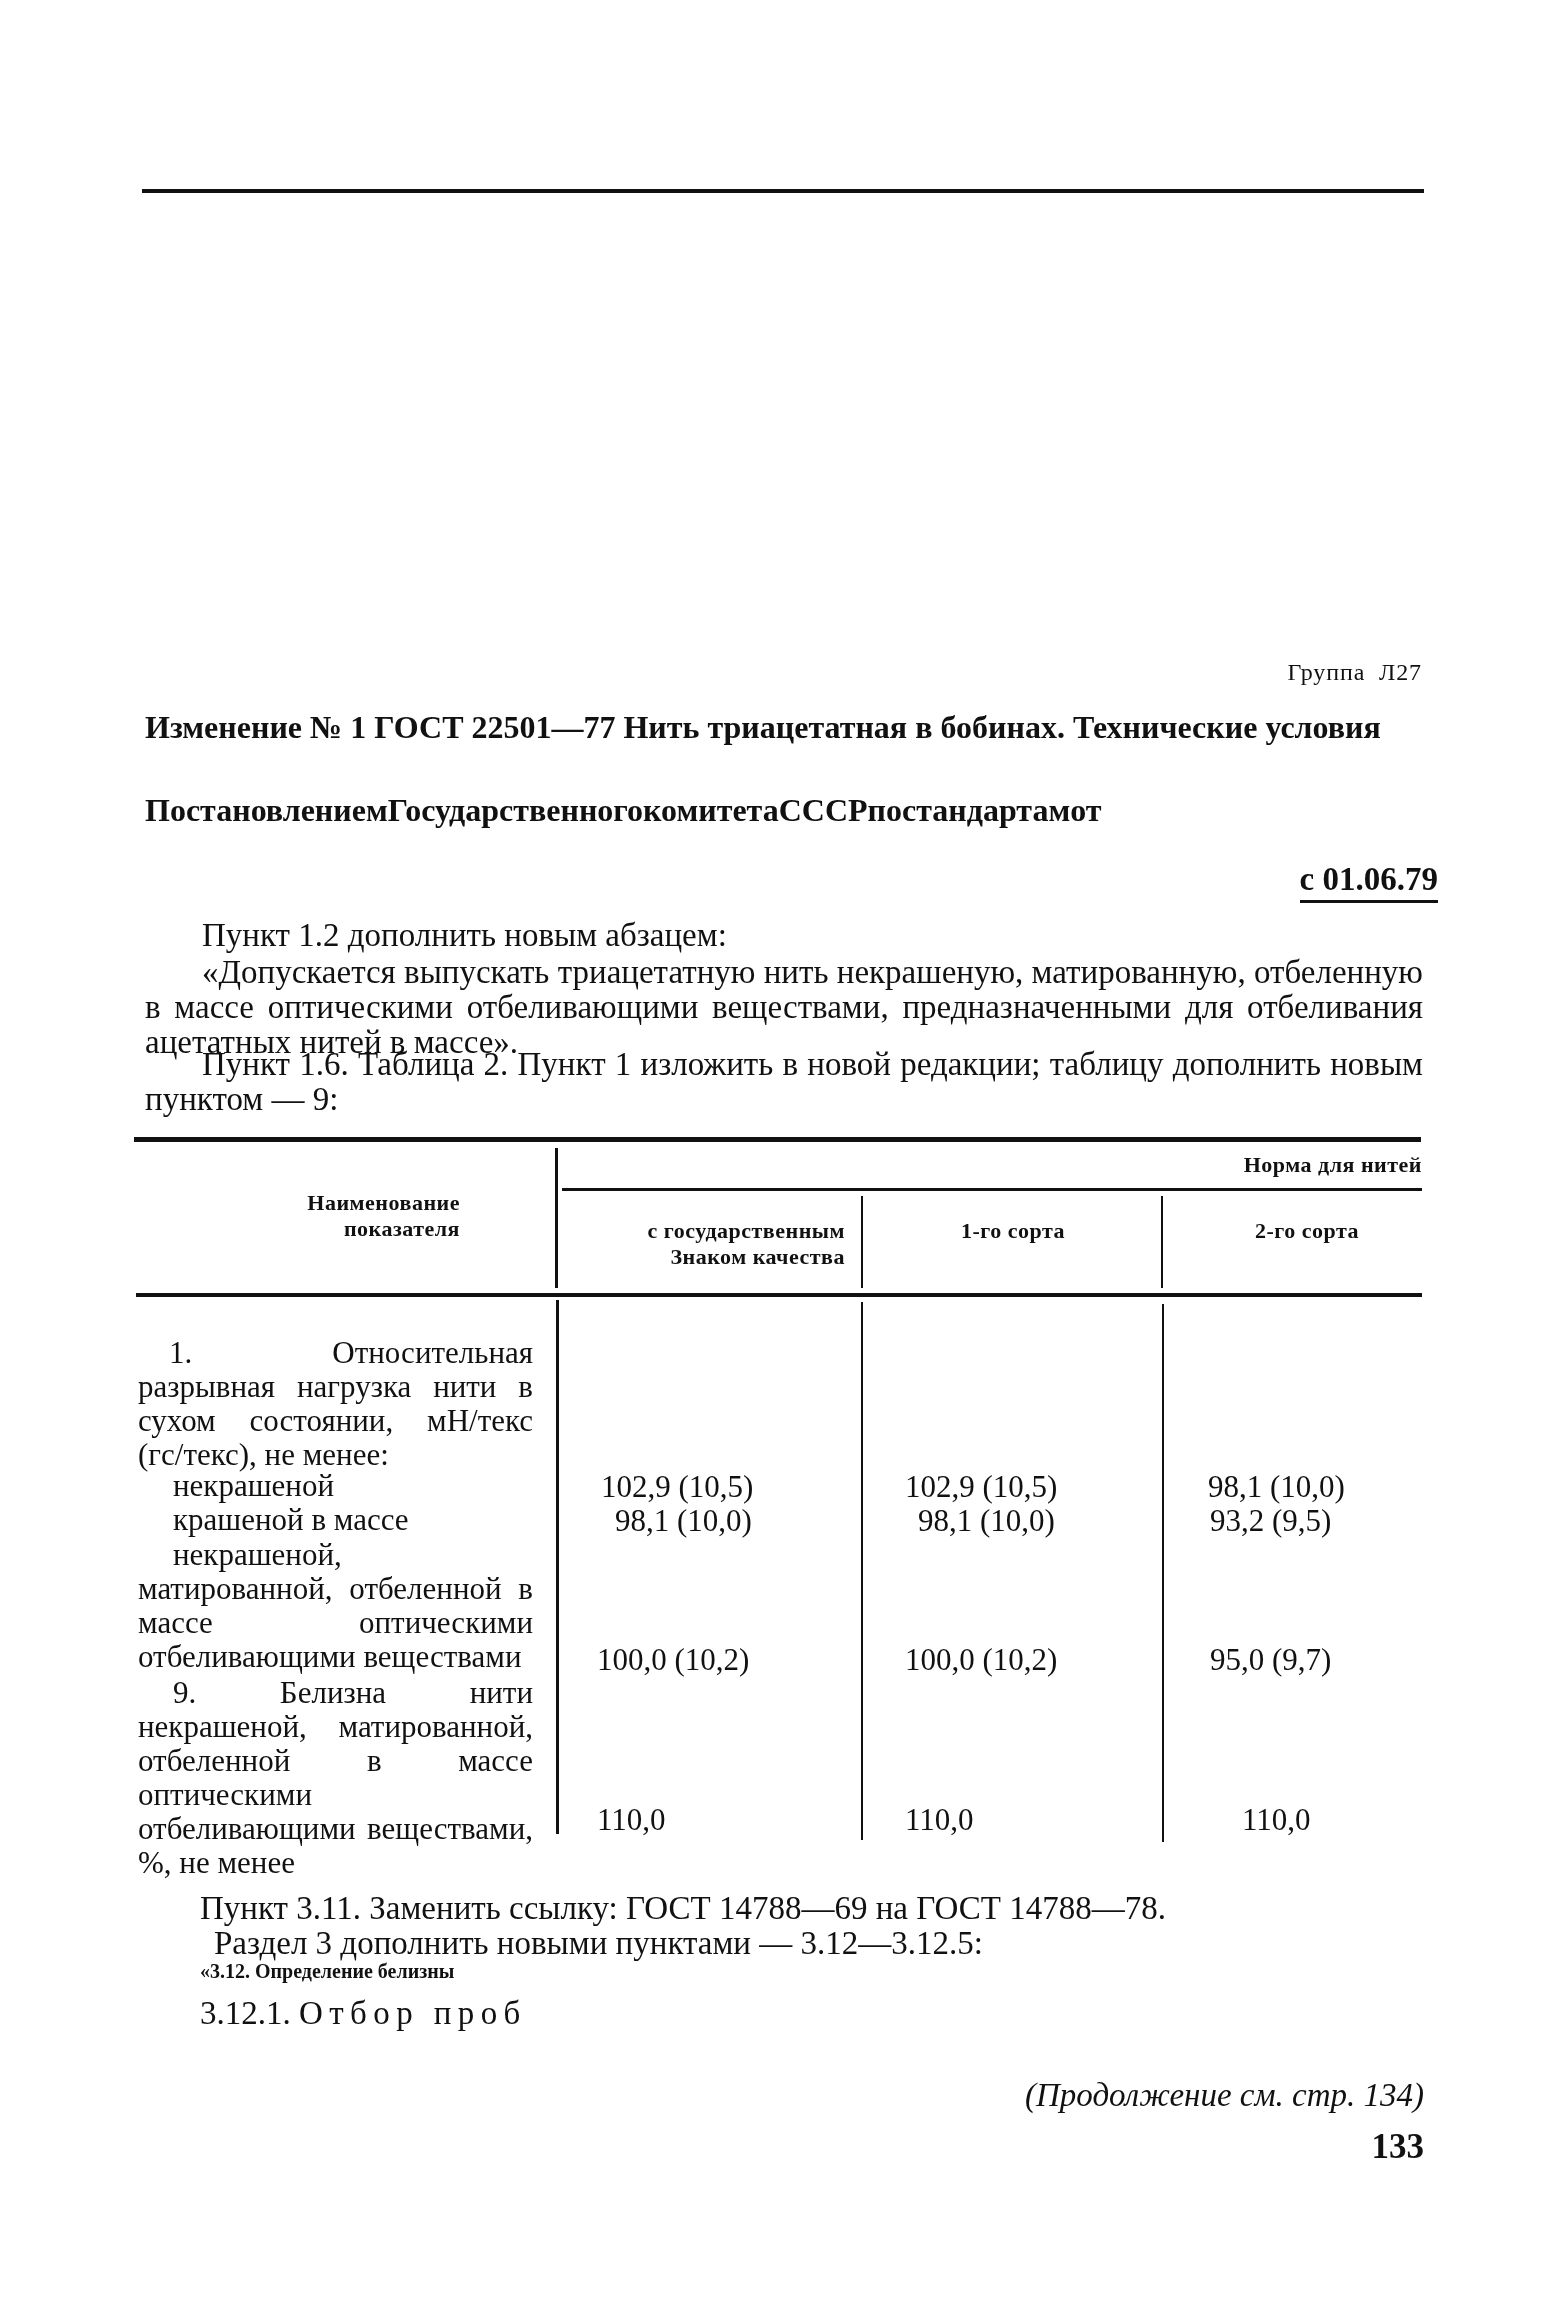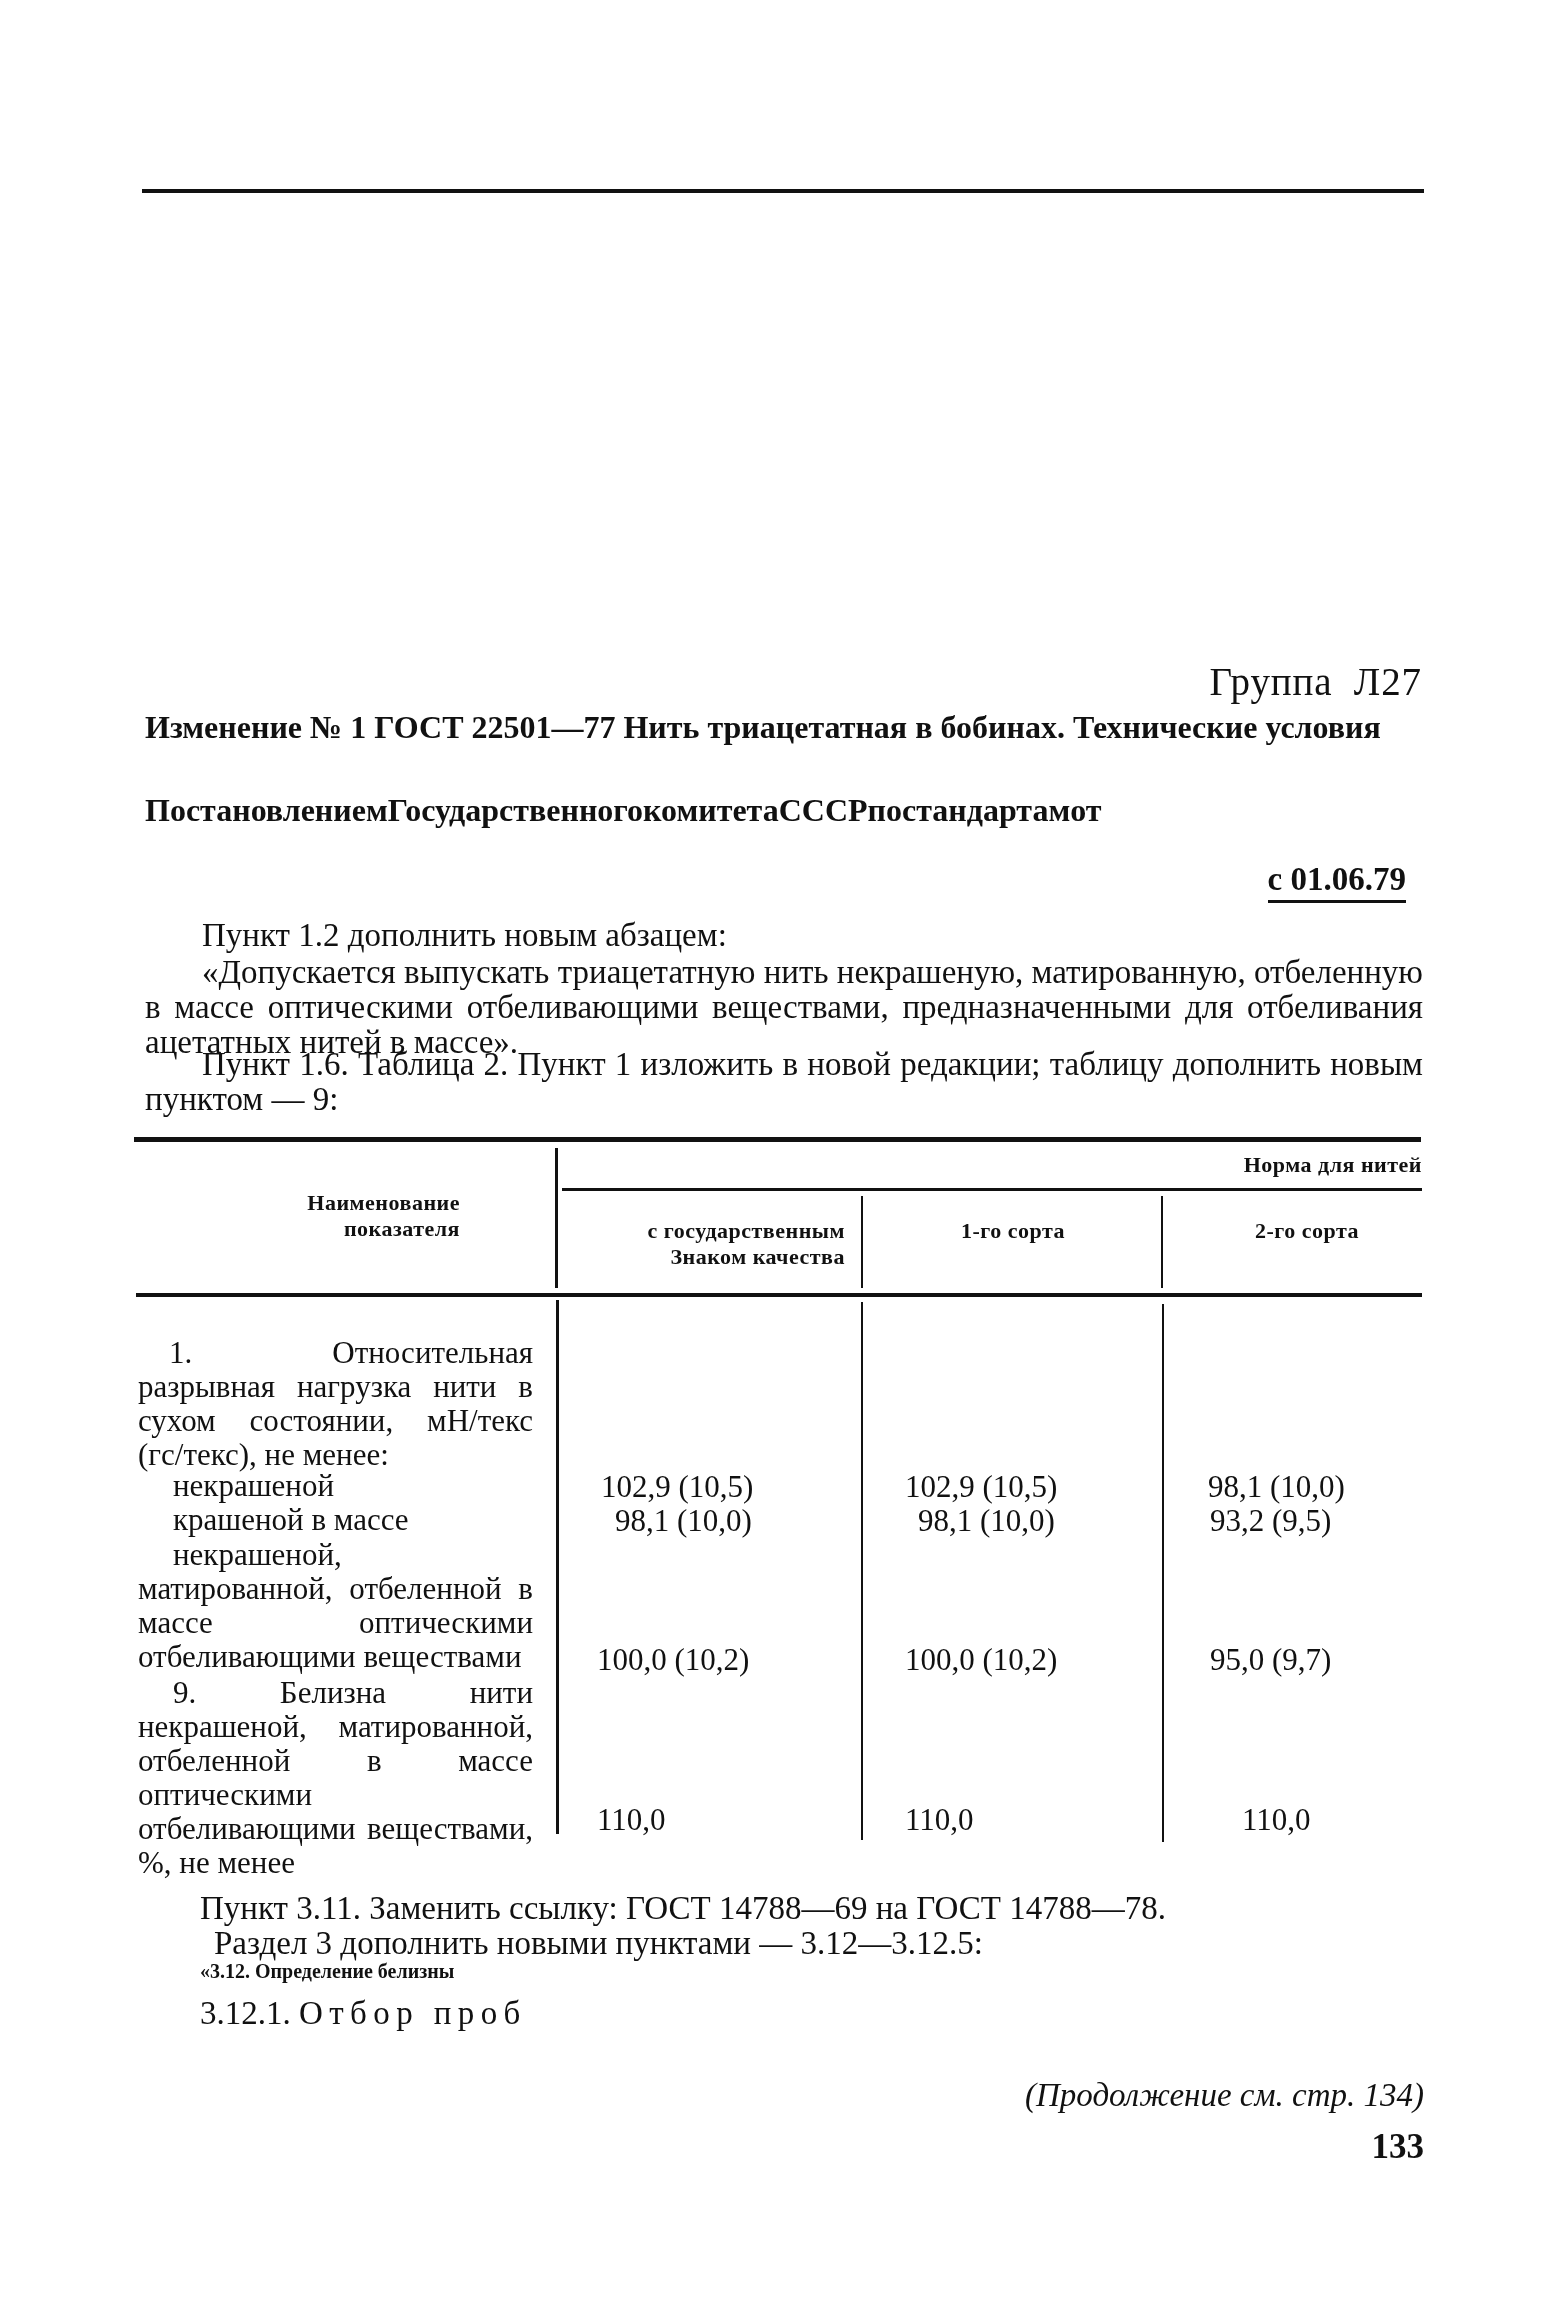--- a/index.html
+++ b/index.html
@@ -4,25 +4,25 @@
 <style>
   html, body { margin: 0; padding: 0; background: #ffffff; }
   body {
     width: 1562px; height: 2322px; position: relative; overflow: hidden;
     font-family: "Liberation Serif", "DejaVu Serif", serif; color: #111;
   }
   .abs { position: absolute; }
   .rule { position: absolute; background: #111; }
   .bold { font-weight: bold; }
 
-  .group { right: 140px; top: 659px; font-size: 39px; letter-spacing: 0.9px; }
+  .group { right: 140px; top: 659px; font-size: 24px; letter-spacing: 0.9px; }
   .title { left: 145px; top: 709px; width: 1278px; font-size: 32px; font-weight: bold; line-height: 37px; text-align: justify; text-align-last: left; }
   .decree { left: 145px; top: 792px; width: 1278px; font-size: 32px; font-weight: bold; line-height: 37px; }
   .decree .l1 { display: flex; }
-  .date { right: 156px; top: 861px; font-size: 33px; font-weight: bold; border-bottom: 3.7px solid #111; padding-bottom: 1.8px; }
+  .date { right: 124px; top: 861px; font-size: 33px; font-weight: bold; border-bottom: 3.7px solid #111; padding-bottom: 1.8px; }
 
   .para { left: 145px; width: 1278px; font-size: 33px; line-height: 35px; text-align: justify; }
   .para .indent { display: inline-block; width: 57px; }
 
   
   .tbl-text { font-size: 22px; line-height: 26px; text-align: right; font-weight: bold; letter-spacing: 0.5px; }
   .cell-text { font-size: 31px; line-height: 34px; }
   .val { font-size: 31px; position: absolute; }
 
   .cont { right: 138px; top: 2077px; font-size: 33px; font-style: italic; margin-left: 19px; }

